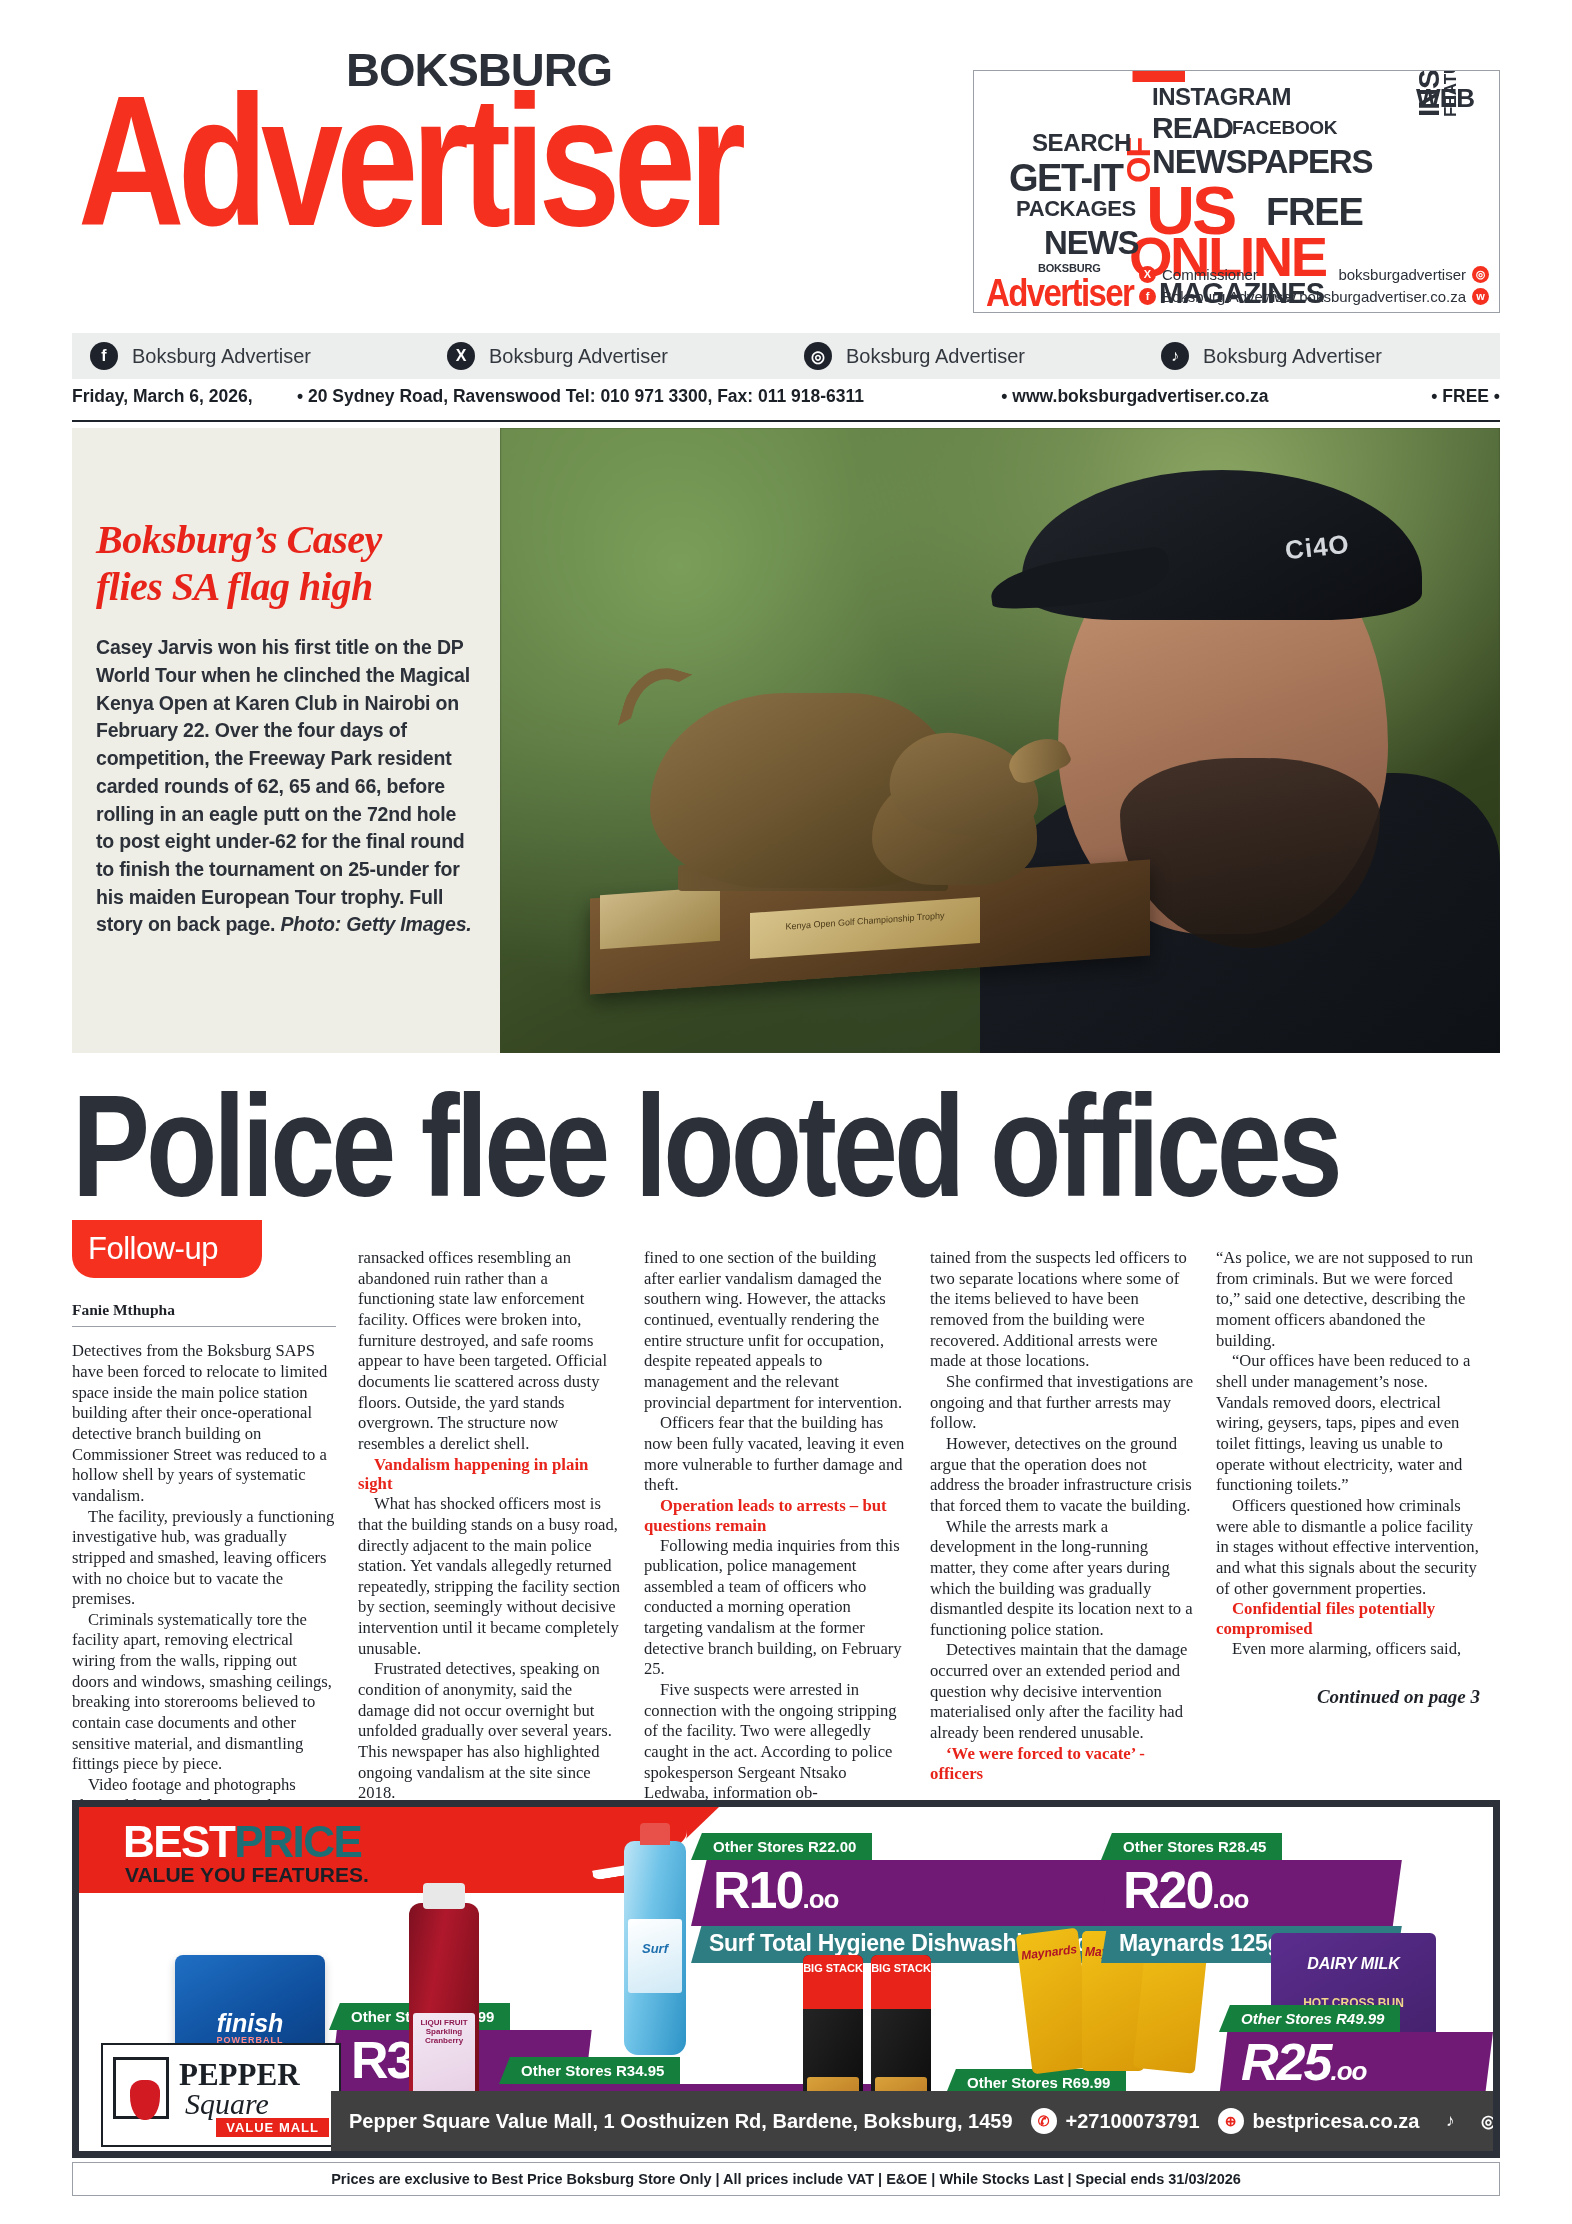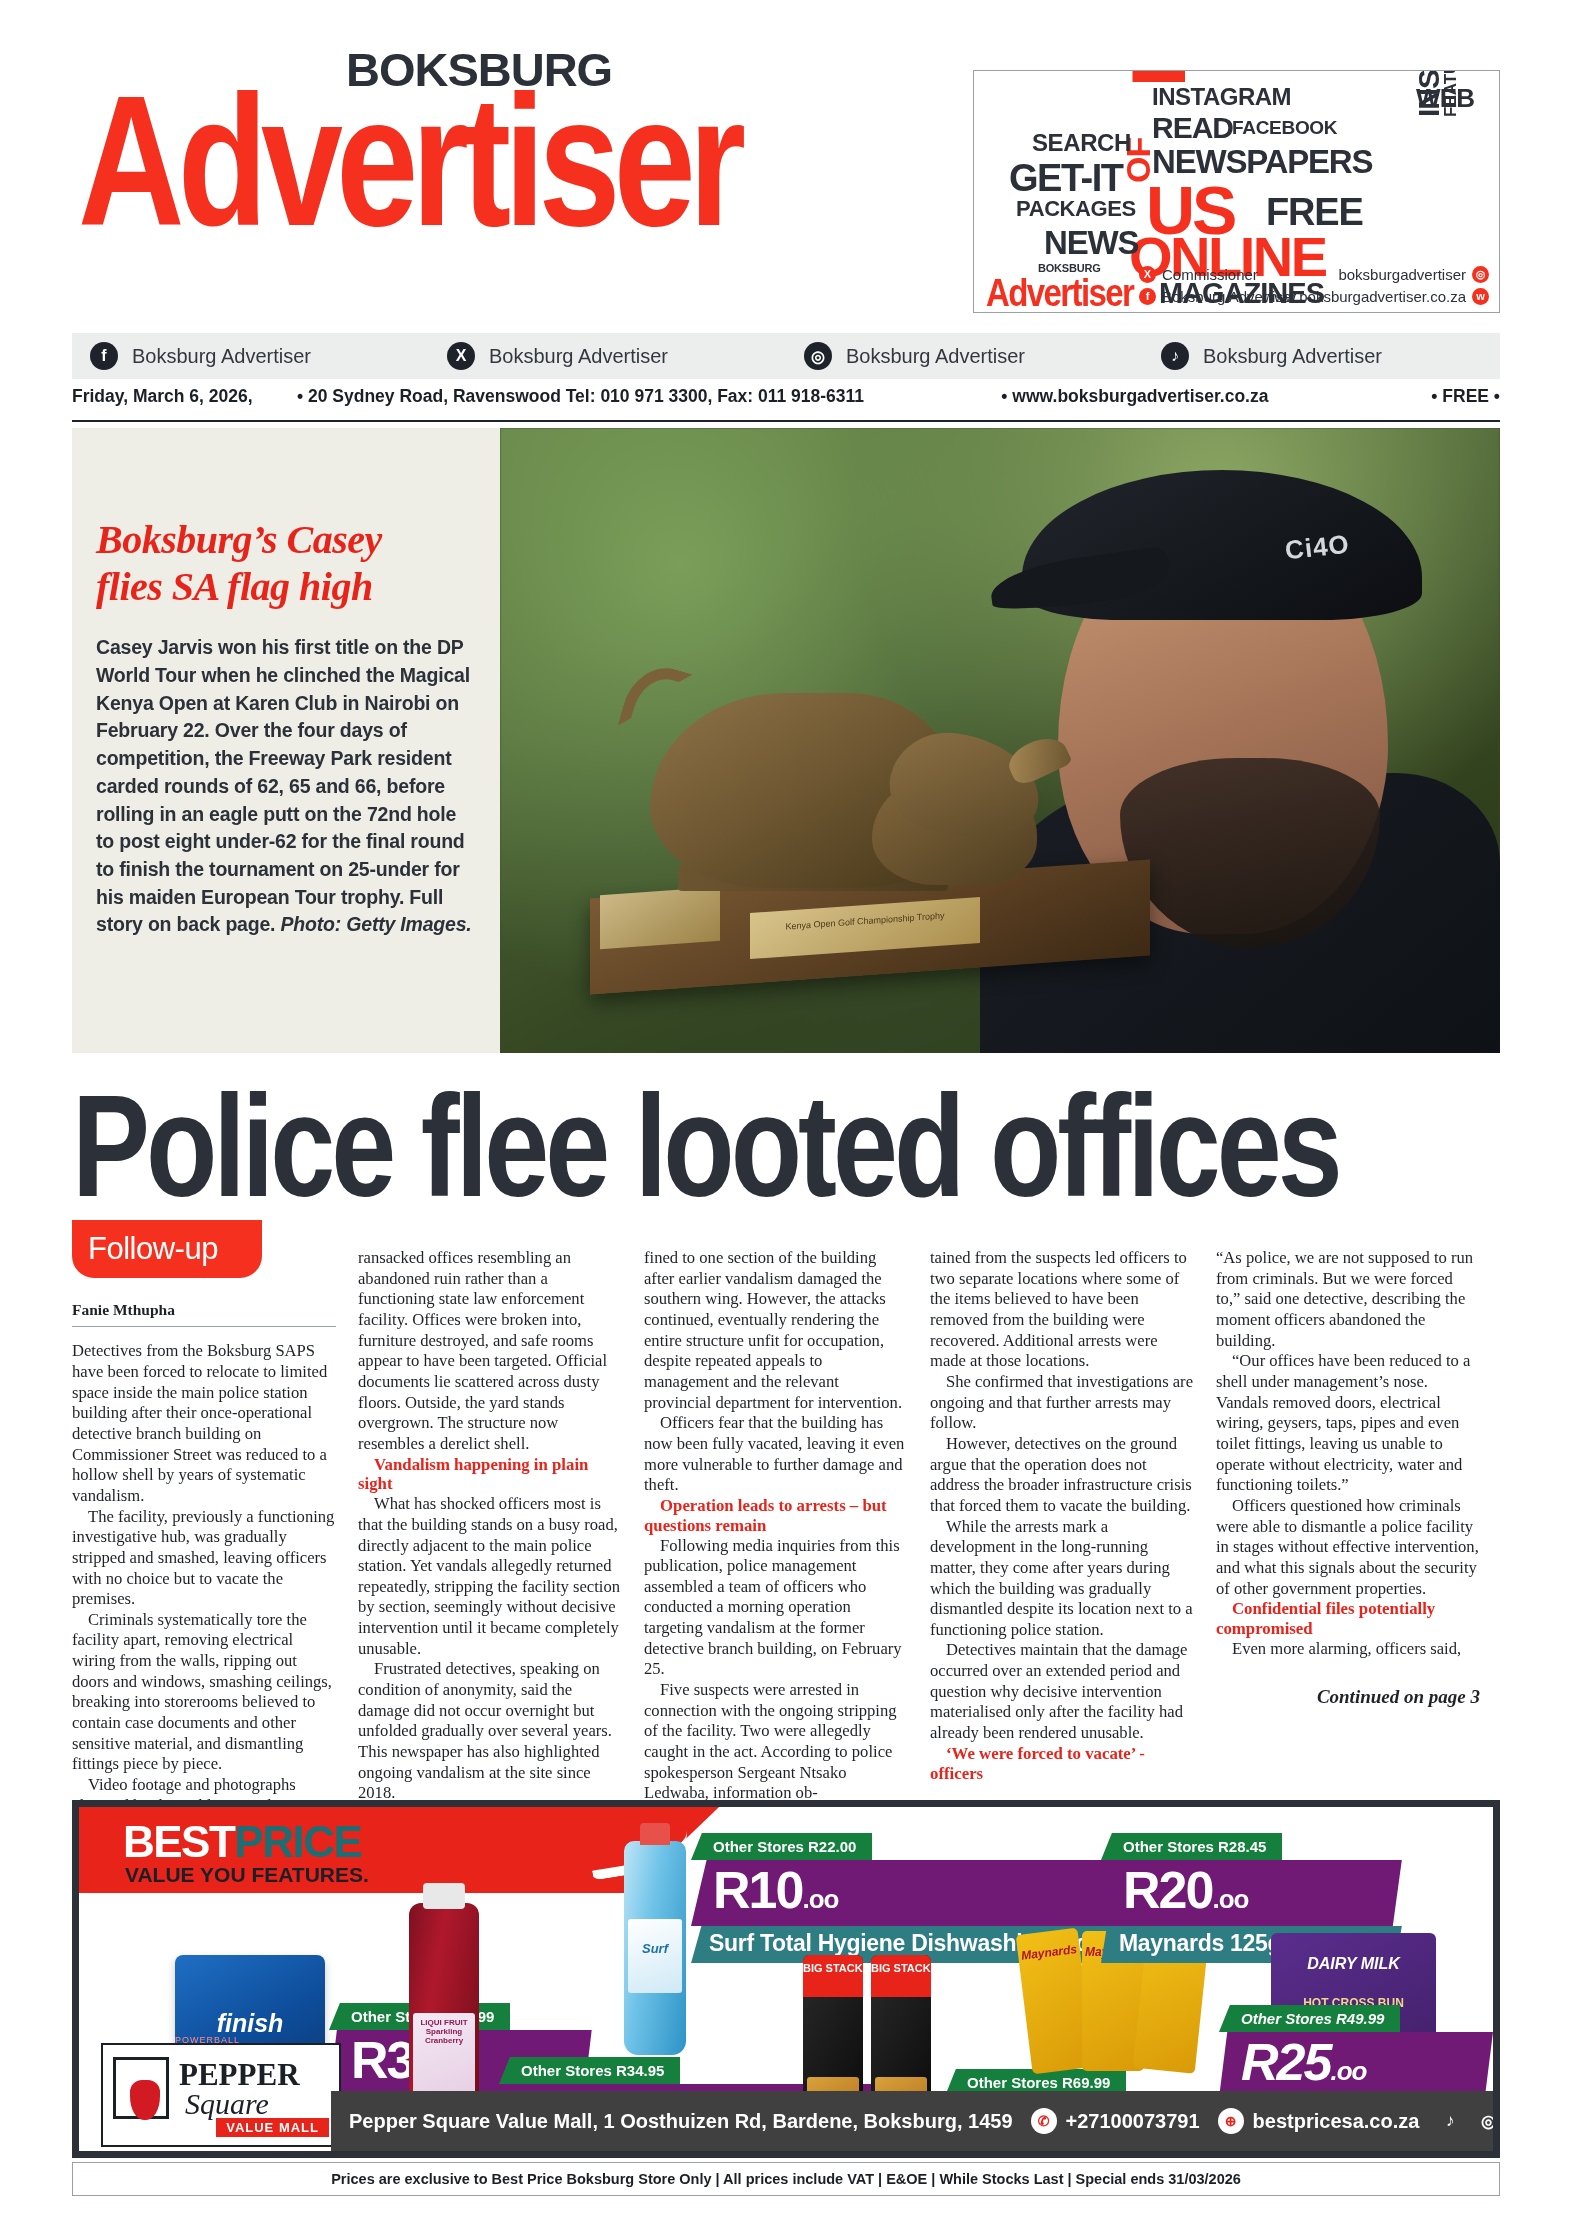--- a/index.html
+++ b/index.html
@@ -219,22 +219,22 @@
   .tag .desc { background: #2e7d83; color: #fff; font-size: 23px; font-weight: 700;
                padding: 4px 18px 6px 18px; display: block; line-height: 1.18;
                clip-path: polygon(2% 0, 100% 0, 98% 100%, 0 100%); letter-spacing: -0.3px; }
 
   .pack { position: absolute; border-radius: 8px; }
   .pack-finish { left: 96px; top: 148px; width: 150px; height: 180px;
                  background: linear-gradient(150deg,#1f6fc4 0%, #0e4d9b 45%, #0a2f63 100%);
                  box-shadow: 0 4px 10px rgba(0,0,0,.2); }
   .pack-finish .ftext { position: absolute; left: 0; right: 0; top: 54px; text-align: center;
                         color: #fff; font-size: 25px; font-weight: 700; font-style: italic; }
-  .pack-finish .fsub { position: absolute; left: 0; right: 0; top: 80px; text-align: left;
-                       color: #ff8a8a; font-size: 9px; font-weight: 400; letter-spacing: 1px; }
+  .pack-finish .fsub { position: absolute; left: 0; right: 0; top: 80px; text-align: center;
+                       color: #ff8a8a; font-size: 9px; font-weight: 700; letter-spacing: 1px; }
   .pack-finish .fpow { position: absolute; left: 10px; top: 108px; color: #fff;
                        font-size: 17px; font-weight: 700; }
   .pack-finish .f13 { position: absolute; left: 10px; top: 142px; background:#cfe4ff; color:#0a2f63;
                       font-size: 13px; font-weight: 700; padding: 2px 6px; border-radius: 3px; }
 
   .bottle-lf { position: absolute; left: 330px; top: 96px; width: 70px; height: 228px;
                background: linear-gradient(100deg,#7d1020 0%, #b0182c 35%, #6e0d19 100%);
                border-radius: 12px 12px 16px 16px; }
   .bottle-lf .cap { position: absolute; left: 14px; top: -20px; width: 42px; height: 26px;
                     background: #e8e8e8; border-radius: 4px; }
@@ -250,23 +250,23 @@
                       background: #e8514a; border-radius: 4px 4px 0 0; }
   .bottle-surf .lbl { position: absolute; left: 4px; top: 78px; width: 54px; height: 74px;
                       background: linear-gradient(160deg,#ffffff,#cfe9f6); border-radius: 3px;
                       color: #1d6fae; font-size: 13px; font-weight: 700; font-style: italic;
                       text-align: center; padding-top: 22px; }
 
   .pack-pringles { position: absolute; left: 724px; top: 148px; width: 130px; height: 176px; }
   .pr-can { position: absolute; width: 60px; height: 176px; border-radius: 6px;
             background: linear-gradient(120deg,#2b2b2b 0%, #161616 60%, #0a0a0a 100%); }
   .pr-can.a { left: 0; } .pr-can.b { left: 68px; }
-  .pr-can .top { position: absolute; left: 0; right: 0; top: 0; height: 42px;
+  .pr-can .top { position: absolute; left: 0; right: 0; top: 0; height: 54px;
                  background: #e8231a; border-radius: 6px 6px 0 0; color: #fff; font-size: 11px;
-                 font-weight: 700; padding-top: 8px; line-height: 1.05; }
+                 font-weight: 700; text-align: center; padding-top: 8px; line-height: 1.05; }
   .pr-can .btm { position: absolute; left: 4px; right: 4px; bottom: 12px; height: 42px;
                  background: linear-gradient(150deg,#d9a23a,#b3701e); border-radius: 3px; }
 
   .pack-maynards { position: absolute; left: 945px; top: 124px; width: 200px; height: 150px; }
   .my { position: absolute; width: 62px; height: 140px; border-radius: 5px; }
   .my.a { left: 0;   background: linear-gradient(150deg,#f2c016,#d99a08); transform: rotate(-7deg); }
   .my.b { left: 58px; background: linear-gradient(150deg,#f2c016,#d99a08); }
   .my.c { left: 116px; background: linear-gradient(150deg,#f2c016,#d99a08); transform: rotate(6deg); }
   .my .brand { position: absolute; left: 0; right: 0; top: 14px; text-align: center;
                color: #b01226; font-size: 12px; font-weight: 700; font-style: italic; }

